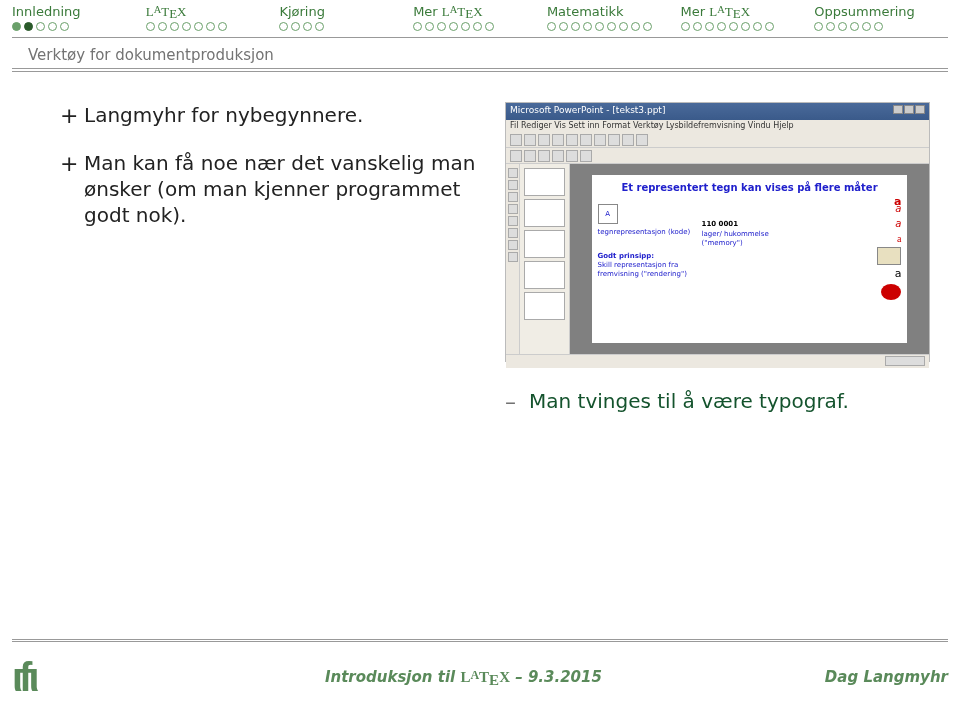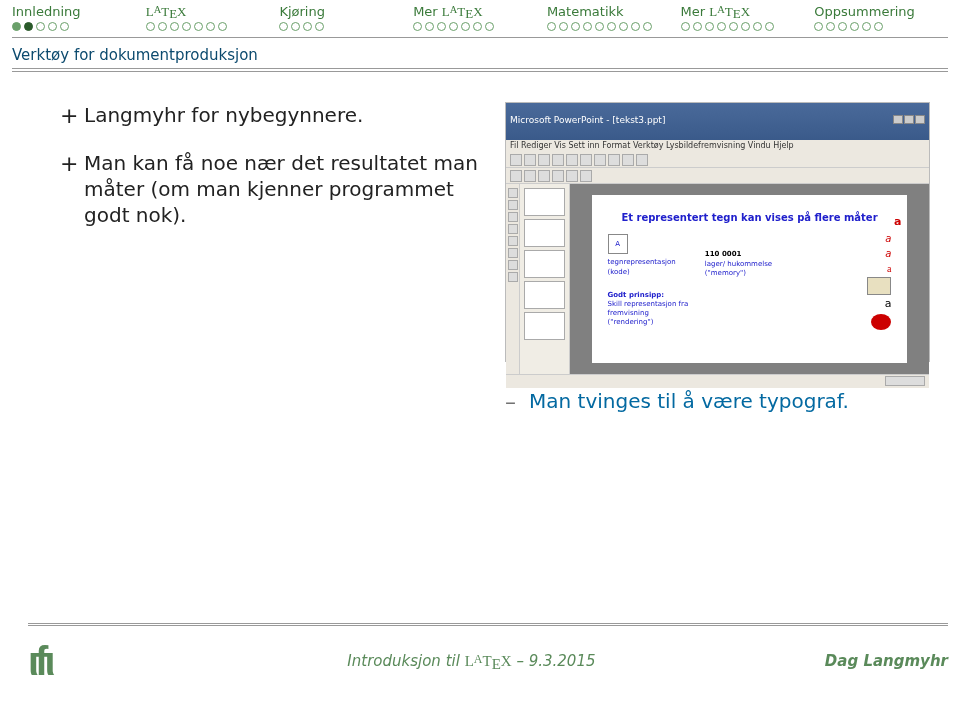--- a/index.html
+++ b/index.html
@@ -39,23 +39,23 @@
   }
   .dot, .dot-filled, .dot-current {
     width: 9px; height: 9px;
     border-radius: 50%;
     border: 1.5px solid #6aa06a;
     display: inline-block;
   }
   .dot-filled { background: #6aa06a; }
   .dot-current { background: #2a5a2a; border-color: #2a5a2a; }
   .title-bar {
-    padding: 6px 12px 4px 12px;
+    padding: 6px 12px 4px 28px;
     font-size: 15px;
-    color: #0c4a6e;
+    color: #737373;
   }
   .rule {
     margin: 0 12px 2px 12px;
     height: 1px;
     background: #999;
   }
   .rule2 {
     margin: 0 12px 10px 12px;
     height: 1px;
     background: #999;
@@ -82,36 +82,36 @@
     font-size: 22px;
     color: #222;
   }
   li.minus::before {
     content: "–";
     position: absolute;
     left: 0;
     font-size: 22px;
     color: #727272;
   }
-  li.minus { color: #0369a1; }
+  li.minus { color: #14532d; }
   .right-figure {
     width: 100%;
     height: 260px;
     border: 1px solid #bbb;
     background: #f4f4f4;
     margin-bottom: 26px;
     position: relative;
     font-size: 8px;
     color: #444;
   }
   .fig-titlebar {
     background: linear-gradient(#4a6a9a, #3a5a8a);
     color: #fff;
     font-size: 9px;
-    padding: 12px 4px;
+    padding: 2px 4px;
     display: flex;
     justify-content: space-between;
   }
   .fig-titlebar .wbtns span {
     display: inline-block;
     width: 10px; height: 9px;
     background: #ccc;
     margin-left: 1px;
     border: 1px solid #888;
   }
@@ -152,21 +152,21 @@
   .fig-slide-area {
     flex: 1;
     background: #808080;
     display: flex;
     justify-content: center;
     align-items: center;
   }
   .fig-slide {
     width: 88%; height: 88%;
     background: #fff;
-    padding: 16px;
+    padding: 6px;
     font-size: 9px;
     color: #2020cc;
     position: relative;
   }
   .fig-slide-title {
     font-weight: bold;
     text-align: center;
     margin-bottom: 6px;
     font-size: 10px;
   }
@@ -189,24 +189,24 @@
   }
   .fig-leftbar {
     width: 14px;
     background: #ece8e0;
     border-right: 1px solid #ccc;
     display:flex; flex-direction:column; gap:2px; padding-top:4px;
   }
   .fig-leftbar span { width:10px; height:10px; margin:0 auto; border:1px solid #aaa; background:#ddd; }
   .footer {
     position: absolute;
-    bottom: 16px;
+    bottom: 0;
     left: 0; right: 0;
     height: 80px;
-    padding: 0 12px 10px 28px;
+    padding: 0 12px 10px 12px;
   }
   .footer-rule {
     height: 1px; background: #999;
     margin-bottom: 1px;
   }
   .footer-content {
     display: flex;
     align-items: center;
     justify-content: space-between;
     height: 68px;
@@ -222,21 +222,21 @@
     color: #5a8a5a;
     font-size: 40px;
     font-weight: bold;
     letter-spacing: -4px;
     font-family: sans-serif;
   }
   .footer-center {
     font-size: 15px;
     color: #5a8a5a;
     font-style: italic;
-    font-weight: normal;
+    font-weight: bold;
   }
   .footer-center .latex { font-family: serif; font-style: normal;}
   .footer-right {
     font-size: 15px;
     color: #5a8a5a;
     font-style: italic;
     font-weight: bold;
   }
 </style>
 </head>
@@ -317,21 +317,21 @@
 
 <div class="rule"></div>
 <div class="title-bar">Verktøy for dokumentproduksjon</div>
 <div class="rule"></div>
 <div class="rule2"></div>
 
 <div class="content">
   <div class="col">
     <ul>
       <li class="plus"><span>Langmyhr for nybegynnere.</span></li>
-      <li class="plus"><span>Man kan få noe nær det resultatet man måter (om man kjenner programmet godt nok).</span></li>
+      <li class="plus"><span>Man kan få noe nær det vanskelig man ønsker (om man kjenner programmet godt nok).</span></li>
     </ul>
   </div>
   <div class="col">
     <div class="right-figure">
       <div class="fig-titlebar">
         <span>Microsoft PowerPoint - [tekst3.ppt]</span>
         <span class="wbtns"><span></span><span></span><span></span></span>
       </div>
       <div class="fig-menubar">Fil  Rediger  Vis  Sett inn  Format  Verktøy  Lysbildefremvisning  Vindu  Hjelp</div>
       <div class="fig-toolbar">

